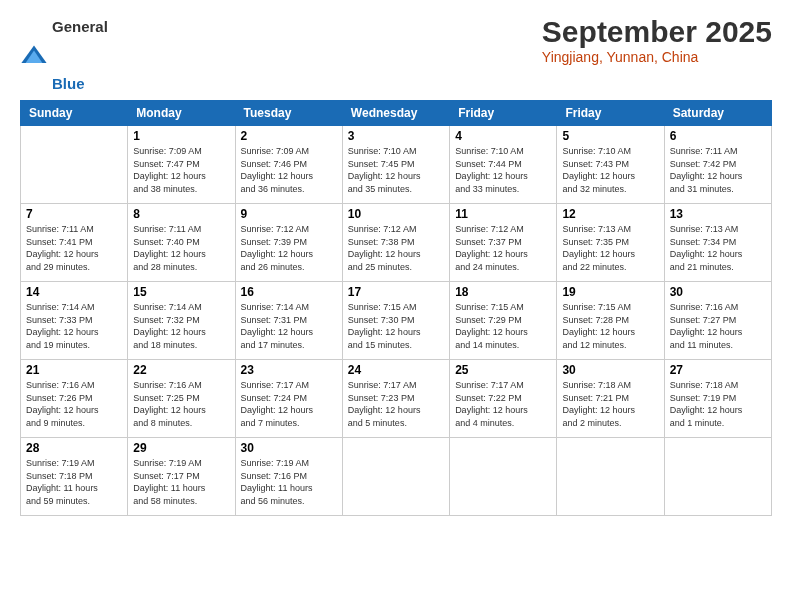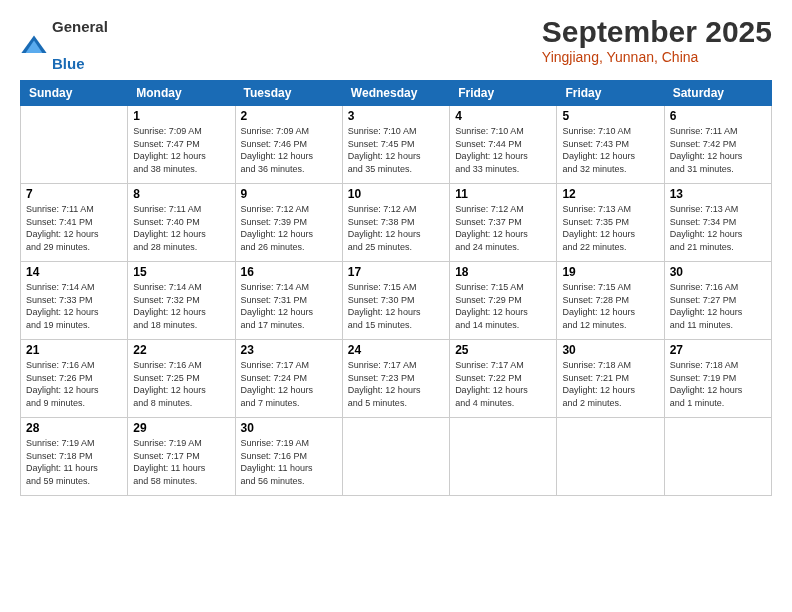--- a/index.html
+++ b/index.html
@@ -24,31 +24,31 @@
     }
     .logo {
       display: flex;
       align-items: center;
       margin-top: 4px;
     }
     .logo-text {
       display: flex;
       flex-direction: column;
       line-height: 1.1;
-      gap: 20px;
     }
     .logo-general {
       font-size: 15px;
       font-weight: bold;
       color: #333;
     }
     .logo-blue {
       font-size: 15px;
       font-weight: bold;
       color: #1a6bb5;
+      margin-top: 40px;
     }
     .logo-icon {
       width: 28px;
       height: 28px;
       margin-right: 4px;
     }
     .title-block {
       text-align: left;
     }
     .month-title {

